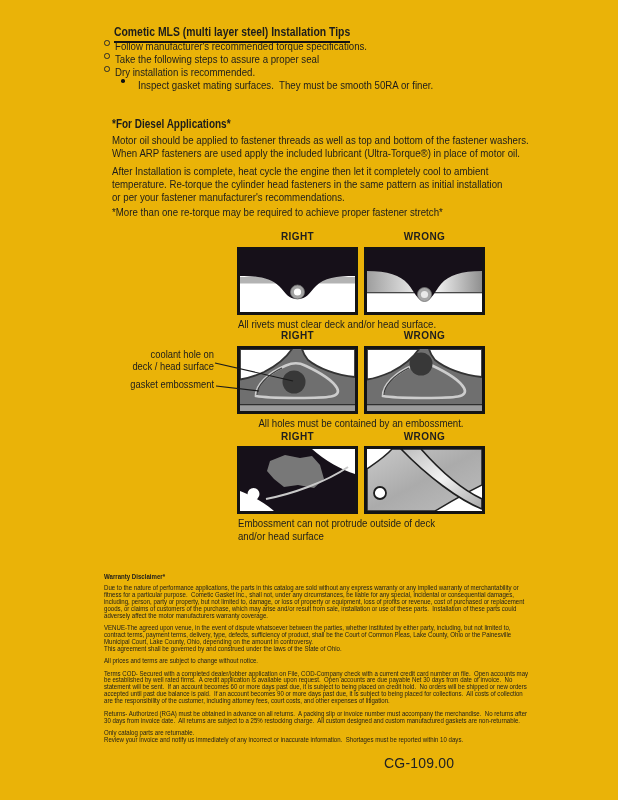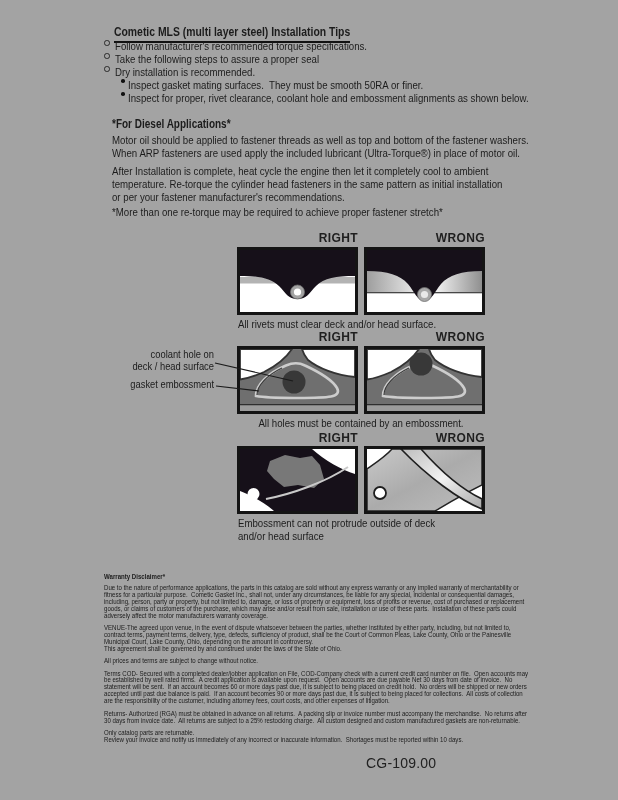--- a/index.html
+++ b/index.html
@@ -1,30 +1,30 @@
 <!DOCTYPE html>
 <html><head>
 <meta charset="utf-8">
 <style>
   html,body{margin:0;padding:0;background:#fff;}
-  .page{position:relative;width:618px;height:800px;background:#a3a3a3;overflow:hidden;
+  .page{position:relative;width:618px;height:800px;background:#eab308;overflow:hidden;
         font-family:"Liberation Sans","DejaVu Sans",sans-serif;color:#1c1c1c;}
   .abs{position:absolute;}
   .cx84{transform:scaleX(.84);transform-origin:0 0;}
   .cx80{transform:scaleX(.80);transform-origin:0 0;}
   .cx87{transform:scaleX(.87);transform-origin:0 0;}
   .title{font-size:13px;font-weight:bold;white-space:pre;border-bottom:2px solid #121212;padding-bottom:2px;}
   .b-row{height:13px;display:flex;}
-  .b-sub{padding-left:17px;}
+  .b-sub{padding-left:17px;gap:10px;}
   .b-circ{width:3.5px;height:3.5px;border:1.1px solid #2a2a2a;border-radius:50%;margin-right:5px;flex:0 0 auto;}
   .b-dot{width:3.6px;height:3.6px;background:#111;border-radius:50%;margin-right:3.5px;flex:0 0 auto;}
   .b-txt{font-size:11.5px;line-height:13px;white-space:pre;}
   .h-diesel{font-size:12.5px;font-weight:bold;white-space:pre;}
   .body-p{font-size:11.5px;line-height:12.9px;white-space:pre;}
-  .rw{width:121px;text-align:right;font-size:12px;font-weight:600;letter-spacing:.4px;color:#1f1f1f;}
+  .rw{width:121px;text-align:center;font-size:10px;font-weight:600;letter-spacing:.4px;color:#1f1f1f;}
   .panel{width:121px;height:68px;border:3px solid #141414;box-sizing:border-box;background:#fff;}
   .panel svg{display:block;}
   .cap{font-size:11.5px;font-weight:500;white-space:pre;line-height:12.5px;}
   .cap-c{width:248px;text-align:center;transform:scaleX(.84);transform-origin:50% 0;}
   .lbl{width:110px;text-align:right;font-size:11px;line-height:11.8px;white-space:pre;
        transform:scaleX(.85);transform-origin:100% 0;}
   .warr{width:560px;}
   .warr-h{font-size:7px;font-weight:bold;white-space:pre;}
   .warr p{margin:0 0 5.5px 0;font-size:7px;line-height:6.9px;white-space:pre;}
   .pagenum{font-size:14px;letter-spacing:.2px;color:#222;}
@@ -47,24 +47,20 @@
       <span class="b-circ"></span>
       <span class="b-txt cx84">Take the following steps to assure a proper seal</span>
     </div>
     <div class="b-row">
       <span class="b-circ"></span>
       <span class="b-txt cx84">Dry installation is recommended.</span>
     </div>
     <div class="b-row b-sub">
       <span class="b-dot"></span>
       <span class="b-txt cx84">Inspect gasket mating surfaces.  They must be smooth 50RA or finer.</span>
-    </div>
-    <div class="b-row b-sub">
-      <span class="b-dot"></span>
-      <span class="b-txt cx84">Inspect for proper, rivet clearance, coolant hole and embossment alignments as shown below.</span>
     </div>
   </div>
 
   <div class="abs h-diesel cx80" style="left:112px;top:117px;">*For Diesel Applications*</div>
   <div class="abs body-p cx84" style="left:112px;top:134px;">Motor oil should be applied to fastener threads as well as top and bottom of the fastener washers.
 When ARP fasteners are used apply the included lubricant (Ultra-Torque®) in place of motor oil.</div>
   <div class="abs body-p cx84" style="left:112px;top:165px;">After Installation is complete, heat cycle the engine then let it completely cool to ambient
 temperature. Re-torque the cylinder head fasteners in the same pattern as initial installation
 or per your fastener manufacturer's recommendations.</div>
   <div class="abs body-p cx84" style="left:112px;top:206px;">*More than one re-torque may be required to achieve proper fastener stretch*</div>
@@ -191,15 +187,15 @@
 be established by well rated firms.  A credit application is available upon request.  Open accounts are due payable Net 30 days from date of invoice.  No
 statement will be sent.  If an account becomes 60 or more days past due, it is subject to being placed on credit hold.  No orders will be shipped or new orders
 accepted until past due balance is paid.  If an account becomes 90 or more days past due, it is subject to being placed for collections.  All costs of collection
 are the responsibility of the customer, including attorney fees, court costs, and other expenses of litigation.</p>
     <p class="cx87">Returns- Authorized (RGA) must be obtained in advance on all returns.  A packing slip or invoice number must accompany the merchandise.  No returns after
 30 days from invoice date.  All returns are subject to a 25% restocking charge.  All custom designed and custom manufactured gaskets are non-returnable.</p>
     <p class="cx87">Only catalog parts are returnable.
 Review your invoice and notify us immediately of any incorrect or inaccurate information.  Shortages must be reported within 10 days.</p>
   </div>
 
-  <div class="abs pagenum" style="left:366px;top:755px;">CG-109.00</div>
+  <div class="abs pagenum" style="left:384px;top:755px;">CG-109.00</div>
 
 </div>
 
 </body></html>

